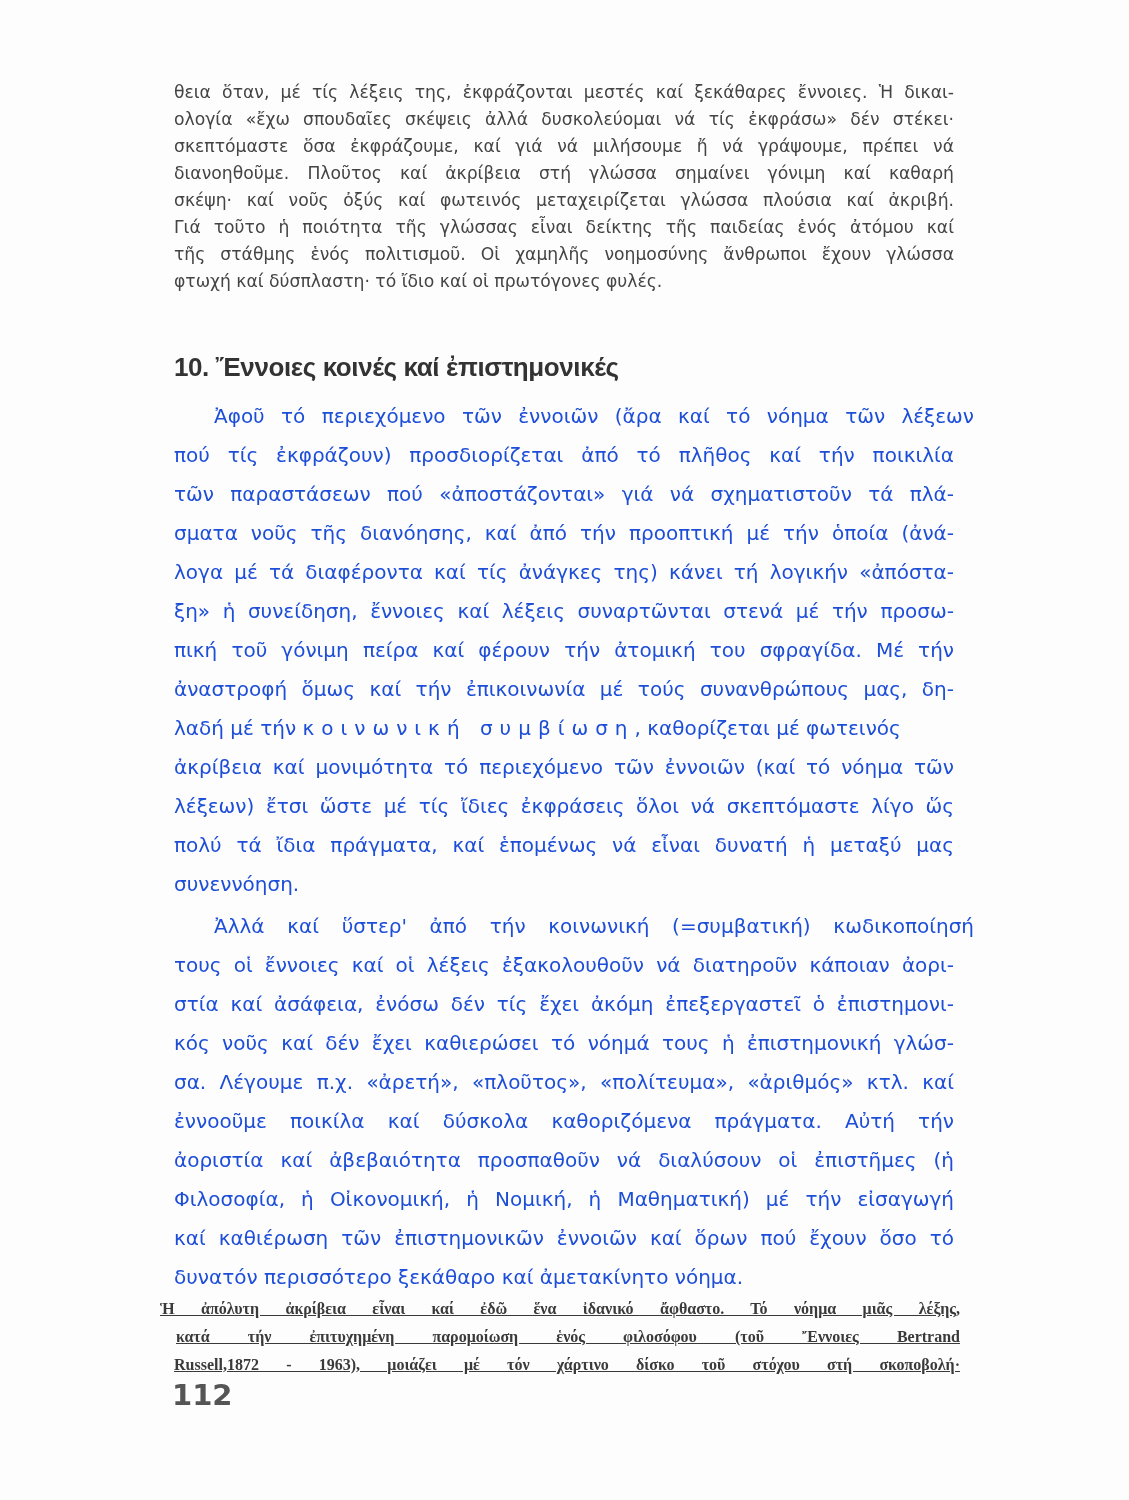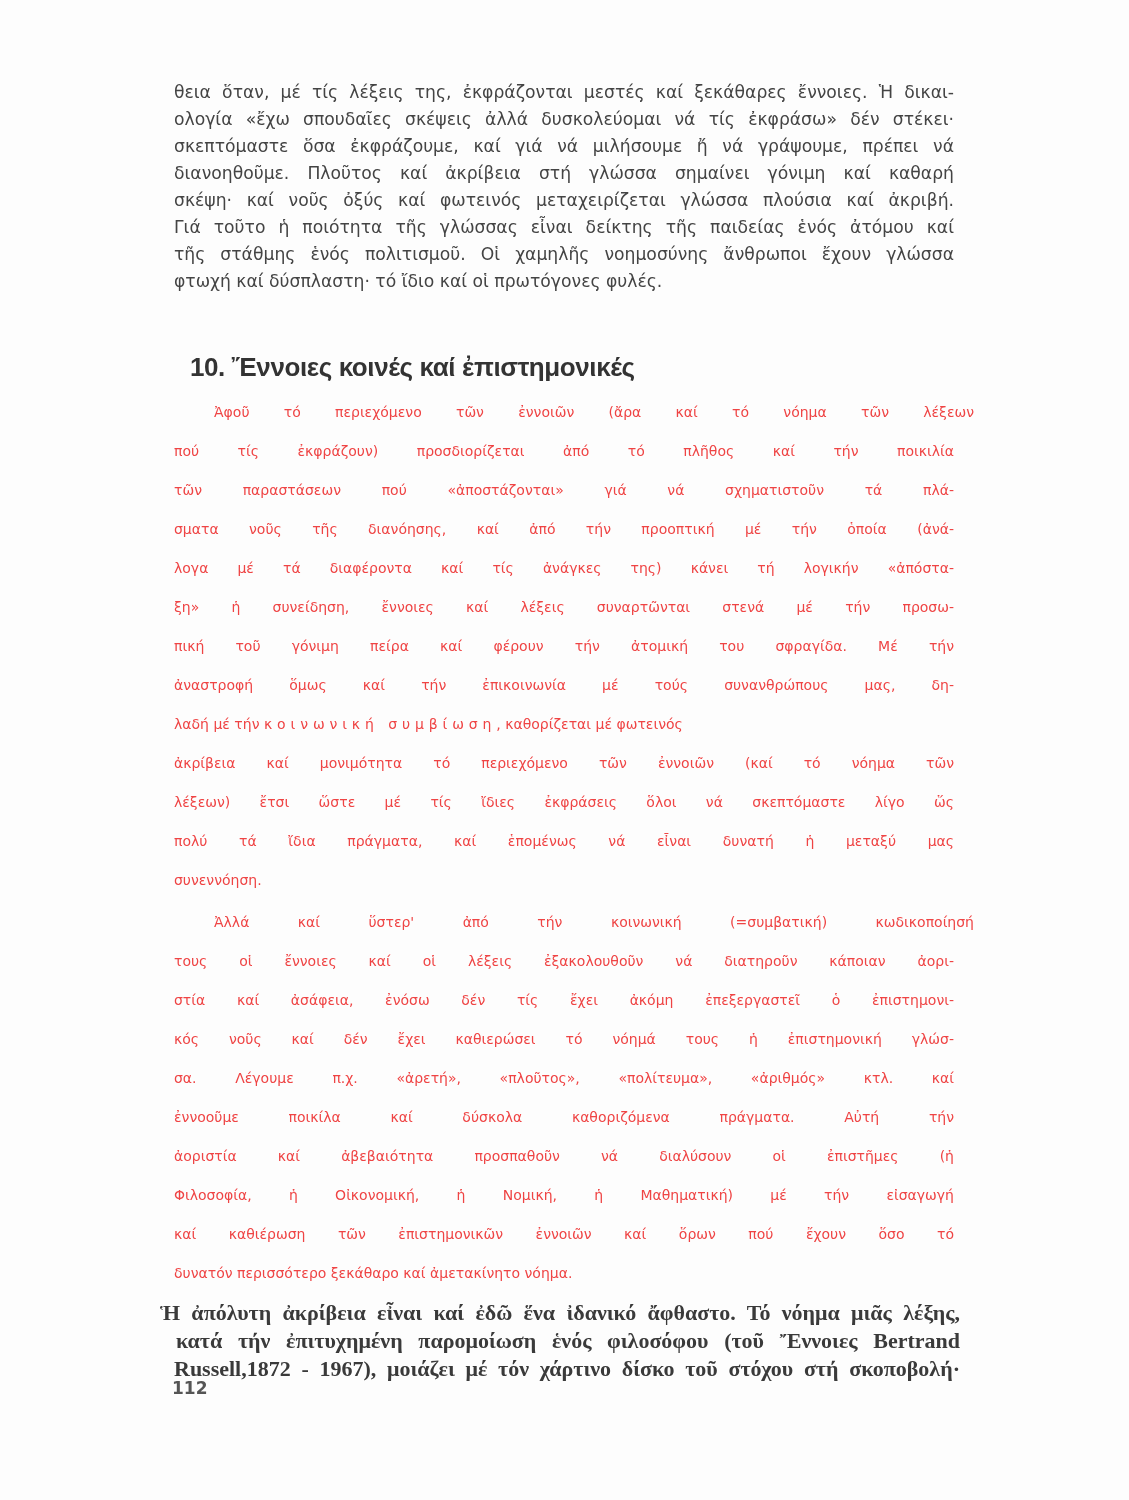--- a/index.html
+++ b/index.html
@@ -39,39 +39,39 @@
   }
   .heading {
     position: absolute;
     left: 174px;
     top: 352px;
     font-family: "Liberation Sans", sans-serif;
     font-weight: bold;
     font-size: 26px;
     color: #333;
     letter-spacing: -0.4px;
-    margin-left: 16px;
   }
   .p2 .line, .p3 .line {
-    font-size: 14px;
-    color: #ef4444;
+    font-size: 20px;
+    color: #1d4ed8;
   }
   .fn .line {
     font-family: "Liberation Serif", serif;
     font-weight: bold;
-    font-size: 22px;
+    font-size: 16px;
     color: #3a3a3a;
+    text-decoration: underline;
   }
   .page-number {
     position: absolute;
     left: 172px;
     top: 1378px;
     font-family: "DejaVu Sans", sans-serif;
     font-weight: bold;
-    font-size: 17px;
+    font-size: 29px;
     color: #555;
   }
   .indent { padding-left: 20px; width: 760px !important; left: 194px !important; }
   .spaced { letter-spacing: 0.35em; }
 </style>
 </head>
 <body>
 
 <div class="page">
 
@@ -115,17 +115,17 @@
     <div class="line" style="top:1109px">ἐννοοῦμε ποικίλα καί δύσκολα καθοριζόμενα πράγματα. Αὐτή τήν</div>
     <div class="line" style="top:1148px">ἀοριστία καί ἀβεβαιότητα προσπαθοῦν νά διαλύσουν οἱ ἐπιστῆμες (ἡ</div>
     <div class="line" style="top:1187px">Φιλοσοφία, ἡ Οἰκονομική, ἡ Νομική, ἡ Μαθηματική) μέ τήν εἰσαγωγή</div>
     <div class="line" style="top:1226px">καί καθιέρωση τῶν ἐπιστημονικῶν ἐννοιῶν καί ὅρων πού ἔχουν ὅσο τό</div>
     <div class="line last" style="top:1265px">δυνατόν περισσότερο ξεκάθαρο καί ἀμετακίνητο νόημα.</div>
   </div>
 
   <div class="fn">
     <div class="line" style="top:1300px; left:160px; width:800px">Ἡ ἀπόλυτη ἀκρίβεια εἶναι καί ἐδῶ ἕνα ἰδανικό ἄφθαστο. Τό νόημα μιᾶς λέξης,</div>
     <div class="line" style="top:1328px; left:176px; width:784px">κατά τήν ἐπιτυχημένη παρομοίωση ἑνός φιλοσόφου (τοῦ Ἔννοιες Bertrand</div>
-    <div class="line" style="top:1356px; left:174px; width:786px">Russell,1872 - 1967), μοιάζει μέ τόν χάρτινο δίσκο τοῦ στόχου στή σκοποβολή·</div>
+    <div class="line" style="top:1356px; left:174px; width:786px">Russell,1872 - 1963), μοιάζει μέ τόν χάρτινο δίσκο τοῦ στόχου στή σκοποβολή·</div>
   </div>
 
   <div class="page-number">112</div>
 </div>
 
 </body></html>

